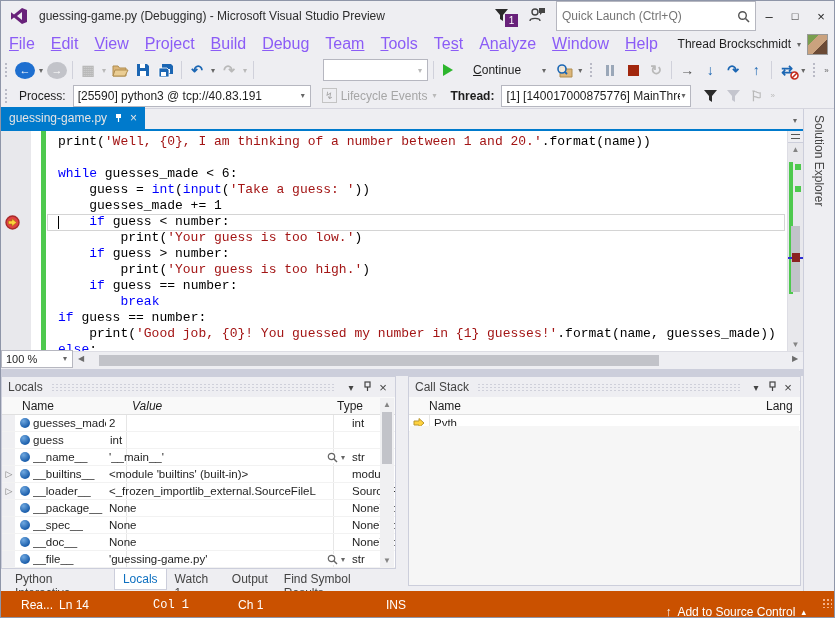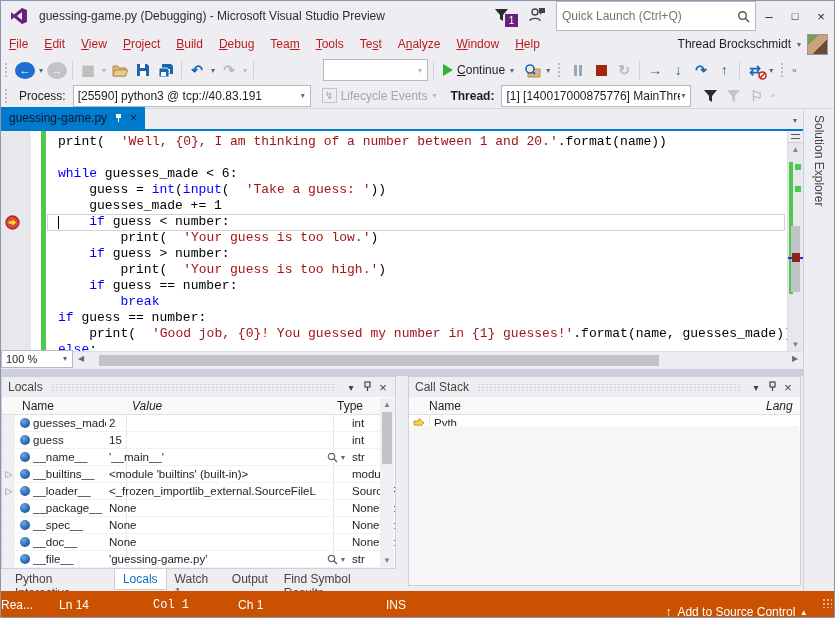--- a/index.html
+++ b/index.html
@@ -16,21 +16,21 @@
   .title-right { position:absolute; right:0; top:0; height:30px; display:flex; align-items:center; }
   .funnel-wrap { position:relative; margin-right:4px; }
   .badge { position:absolute; right:-9px; bottom:-2px; width:13px; height:13px; background:var(--badge); color:#fff; font-size:10px; line-height:13px; text-align:center; }
   .feedback { margin:0 10px 0 16px; }
   .quicklaunch { width:200px; height:30px; border:1px solid #B6B7C0; background:#fff; display:flex; align-items:center; padding:0 5px; }
   .quicklaunch input { border:0; outline:0; flex:1; font-size:12px; color:#777; font-family:"Liberation Sans",sans-serif; background:transparent; }
   .winbtn { width:26px; text-align:center; font-size:13px; color:#1e1e1e; cursor:default; }
   .winbtn.max { font-size:11px; }
   
   .menubar { position:absolute; left:0; top:30px; width:100%; height:26px; display:flex; align-items:center; }
-  .menu-item { padding:4px 8px; font-size:12px; color:#b91c1c; }
+  .menu-item { padding:4px 8px; font-size:16px; color:#8b5cf6; }
   .menu-item u { text-decoration:underline; }
   .menu-right { position:absolute; right:6px; top:0; height:26px; display:flex; align-items:center; gap:5px; }
   .account-name { font-size:12px; }
   .avatar { width:21px; height:21px; border:1px solid #999; background:
      linear-gradient(135deg,#7a9e4f 0 28%,#caa27e 28% 62%,#6b4a35 62%); }
   
   .toolbar { position:absolute; left:0; width:100%; height:26px; display:flex; align-items:center; gap:3px; }
   .tb1 { top:56px; } .tb2 { top:82px; border-bottom:1px solid #D5D5DE; }
   .grip { width:5px; height:16px; margin:0 3px; background:radial-gradient(#b9bac6 1px, transparent 1.1px); background-size:4px 4px; }
   .tbtn { min-width:20px; height:22px; display:flex; align-items:center; justify-content:center; font-size:14px; }
@@ -40,36 +40,36 @@
   .circle-btn { width:17px; height:17px; border-radius:50%; color:#fff; font-size:11px; line-height:17px; text-align:center; }
   .back { background:#1E6FD0; } .fwd { background:#C2C3C9; }
   .blue-ic { color:var(--iconblue); font-weight:bold; }
   .gray-ic { color:#b9b9b9; font-weight:bold; }
   .dark-ic { color:#505050; font-weight:bold; }
   .combo { height:22px; background:#fff; border:1px solid #B6B7C0; display:flex; align-items:center; font-size:12px; padding:0 4px; overflow:hidden; white-space:nowrap; }
   .combo .cval { flex:1; overflow:hidden; white-space:nowrap; }
   .pausebars { display:flex; gap:2px; }
   .pausebars i { display:block; width:3px; height:11px; background:#9AA7B8; }
   .stopsq { width:11px; height:11px; background:#A1260D; }
-  .continue { display:flex; align-items:center; gap:4px; padding:0 4px; }
+  .continue { display:flex; align-items:center; gap:20px; padding:0 4px; }
   .play { width:0; height:0; border-left:10px solid #2DB52D; border-top:6px solid transparent; border-bottom:6px solid transparent; }
   .lifecycle { display:flex; align-items:center; gap:4px; color:#A6A6A6; }
   .lc-ic { width:15px; height:15px; border:1px solid #C4C4C4; font-size:10px; line-height:13px; text-align:center; color:#A6A6A6; }
   .tblabel { font-size:12px; color:#1e1e1e; padding:0 4px; }
   
   .tabrow { position:absolute; left:0; top:108px; width:802px; height:22px; border-bottom:2px solid var(--accent); display:flex; align-items:flex-end; }
-  .doc-tab { height:22px; background:var(--accent); color:#0f172a; display:flex; align-items:center; gap:7px; padding:0 8px; font-size:12px; }
+  .doc-tab { height:22px; background:var(--accent); color:#e5e5e5; display:flex; align-items:center; gap:7px; padding:0 8px; font-size:12px; }
   .tab-caret { position:absolute; right:6px; bottom:4px; font-size:8px; color:#666; }
   
   .editor { position:absolute; left:0; top:130px; width:802px; height:220px; background:#fff; overflow:hidden; }
   .gutter { position:absolute; left:0; top:0; width:30px; height:100%; background:#E8E8EC; }
   .changebar { position:absolute; left:40px; top:0; width:5px; height:100%; background:var(--green); }
   .code { position:absolute; left:0; top:3px; width:100%; font-family:"Liberation Mono", monospace; font-size:13px; line-height:16px; white-space:pre; padding-left:57px; }
   .code-line { height:16px; }
-  .tok-k { color:var(--kw); } .tok-s { color:var(--str);margin-left:16px; } .tok-t { color:#000; }
+  .tok-k { color:var(--kw); } .tok-s { color:var(--str); } .tok-t { color:#000; }
   .curline { position:absolute; left:46px; right:18px; top:83px; height:17px; border:1px solid #D4D4D4; }
   .caret-bar { position:absolute; left:57px; top:85px; width:1px; height:13px; background:#000; }
   .bp { position:absolute; left:4px; top:84px; }
   
   .vscroll { position:absolute; right:0; top:0; width:16px; height:220px; background:#E8E8EC; border-left:1px solid #DDDDE4; }
   .split-handle { height:12px; background:#EEEEF2; border-bottom:1px solid #CCCEDB; display:flex; align-items:center; justify-content:center; }
   .split-handle i { display:block; width:9px; height:5px; border-top:1px solid #555; border-bottom:1px solid #555; }
   .sb-arrow { height:13px; text-align:center; font-size:8px; color:#848484; line-height:13px; }
   .sb-track { position:relative; height:168px; }
   .sb-green { position:absolute; left:1px; top:6px; width:4px; height:132px; background:var(--green); }
@@ -118,21 +118,21 @@
   .ttab.active { background:#fff; border:1px solid #CCCEDB; border-top:0; color:var(--tabblue); }
   
   .csrow { display:flex; align-items:center; height:17px; font-size:11.5px; background:#fff; border-bottom:1px solid #F2F2F2; }
   .cs-icon { width:20px; flex:none; display:flex; justify-content:center; }
   .cs-name { flex:1; overflow:hidden; white-space:nowrap; }
   .cs-lang { width:38px; flex:none; overflow:hidden; white-space:nowrap; border-left:1px solid #E6E6E6; padding-left:4px; height:100%; display:flex; align-items:center; }
   .cs-empty { background:#F6F6F6; position:absolute; left:1px; right:1px; bottom:1px; top:49px; }
   
   .statusbar { position:absolute; left:0; top:590px; width:100%; height:28px; background:var(--status); color:#fff; font-size:12px; }
   .statusbar span { position:absolute; top:7px; }
-  .st-ready { left:0; } .st-ln { left:58px; } .st-col { left:152px;font-family:Liberation Mono, monospace; } .st-ch { left:237px; } .st-ins { left:385px; }
+  .st-ready { left:20px; } .st-ln { left:58px; } .st-col { left:152px;font-family:Liberation Mono, monospace; } .st-ch { left:237px; } .st-ins { left:385px; }
   .st-scm { position:absolute; right:28px; top:0; height:28px; display:flex; align-items:center; gap:6px; }
   .st-grip { position:absolute; right:2px; bottom:2px; width:10px; height:10px;
      background:radial-gradient(#f3b188 1px, transparent 1.1px); background-size:4px 4px; }
   u { text-decoration:underline; }
 </style>
 </head>
 <body>
 
 <div id="window">
 
@@ -387,21 +387,20 @@
           <span class="lc-name">guesses_made</span>
           <span class="lc-val">2</span>
           <span class="lc-type">int</span>
         </div>
         <div class="lrow">
           <span class="lc-exp"></span>
           <span class="lc-icon">
             <span class="sphere"></span>
           </span>
           <span class="lc-name">guess</span>
-          <span class="lc-val">15</span>
           <span class="lc-type">int</span>
         </div>
         <div class="lrow">
           <span class="lc-exp"></span>
           <span class="lc-icon">
             <span class="sphere"></span>
           </span>
           <span class="lc-name">__name__</span>
           <span class="lc-val">'__main__'<span class="mag">
               <svg width="11" height="11" viewBox="0 0 11 11">
@@ -496,21 +495,21 @@
       <span class="pico">
         <svg width="9" height="11" viewBox="0 0 9 11">
             <rect x="2" y="1" width="5" height="5" fill="none" stroke="#444" stroke-width="1.2"></rect>
             <line x1="4.5" y1="6" x2="4.5" y2="10" stroke="#444" stroke-width="1.2"></line>
           </svg>
       </span>
       <span class="pico" style="font-size:13px;">×</span>
     </div>
     <div class="ghead">
       <span style="left:20px;">Name</span>
-      <span style="left:357px;font-style:italic;">Lang</span>
+      <span style="left:357px;">Lang</span>
     </div>
     <div>
         <div class="csrow">
           <span class="cs-icon">
             <svg width="12" height="12" viewBox="0 0 12 12">
               <path d="M1 4 H6 V1.5 L11 6 L6 10.5 V8 H1 Z" fill="#FFD23E" stroke="#B8962E" stroke-width="1"></path>
             </svg>
           </span>
           <span class="cs-lang">Pyth</span>
         </div>

